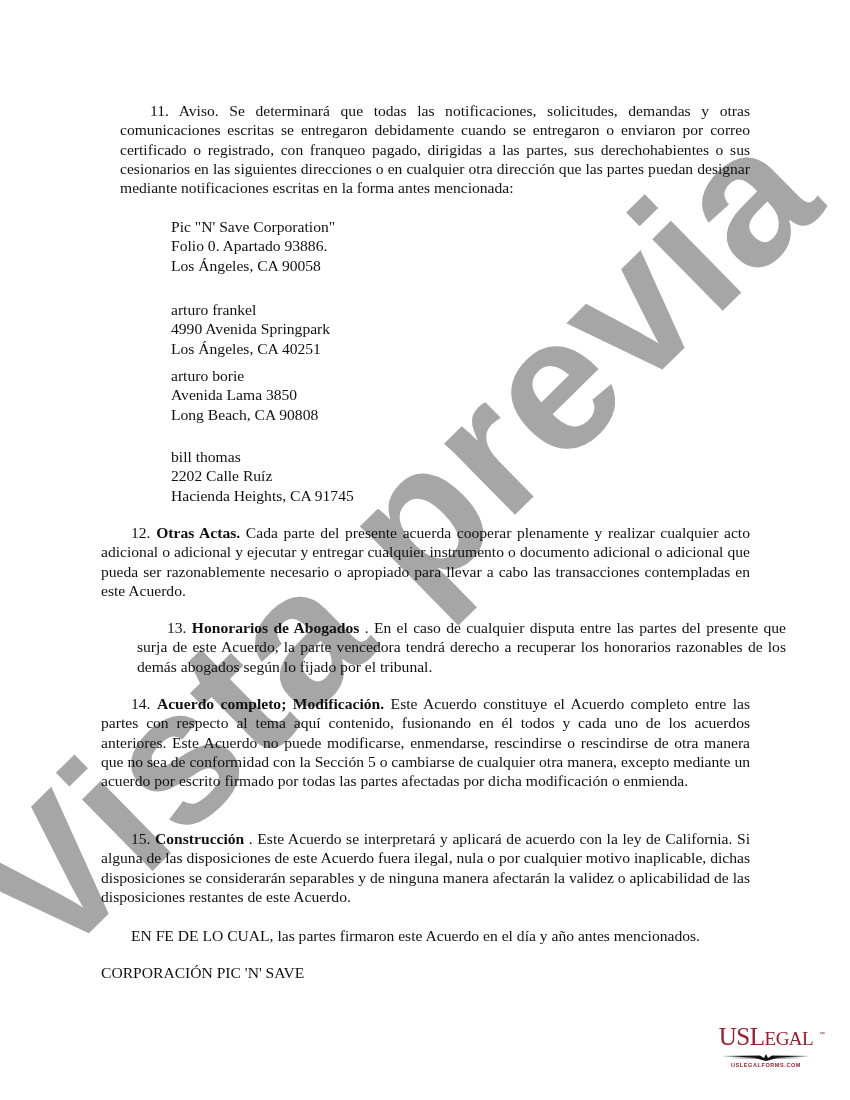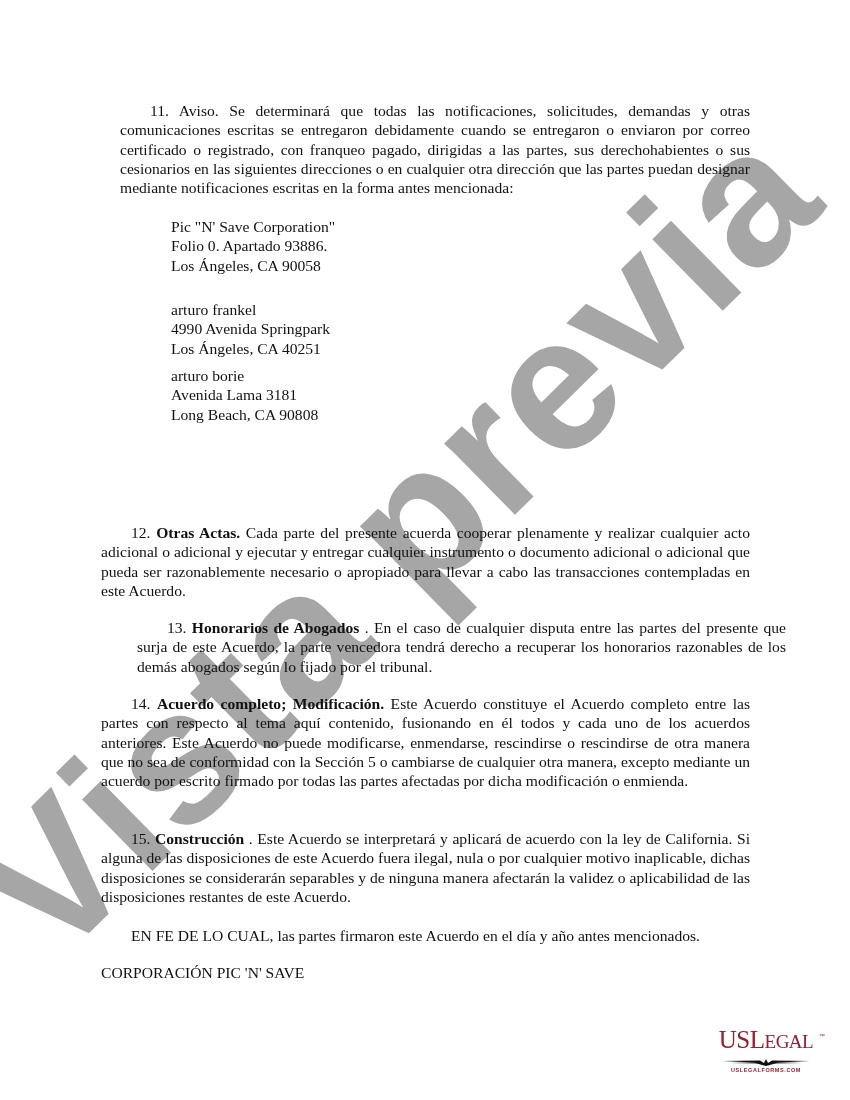--- a/index.html
+++ b/index.html
@@ -70,21 +70,21 @@
       position: absolute;
       left: 706px;
       top: 1024px;
       width: 120px;
       height: 46px;
       text-align: center;
     }
     .logo-text {
       font-family: "Liberation Serif", "DejaVu Serif", serif;
       font-size: 25px;
-      line-height: 31px;
+      line-height: 26px;
       color: #9b1c2e;
       letter-spacing: -0.5px;
       position: relative;
       display: inline-block;
     }
     .logo-text .small-caps { font-size: 19px; }
     .logo-tm {
       position: absolute;
       right: -11px;
       top: -3px;
@@ -123,24 +123,29 @@
   </div>
 
   <div class="address" style="top:294px;margin-top:6px;">
     <div>arturo frankel</div>
     <div>4990 Avenida Springpark</div>
     <div>Los Ángeles, CA 40251</div>
   </div>
 
   <div class="address" style="top:366px;">
     <div>arturo borie</div>
-    <div>Avenida Lama 3181</div>
+    <div>Avenida Lama 3850</div>
     <div>Long Beach, CA 90808</div>
   </div>
 
+  <div class="address" style="top:447px;">
+    <div>bill thomas</div>
+    <div>2202 Calle Ruíz</div>
+    <div>Hacienda Heights, CA 91745</div>
+  </div>
 
   <p class="para wide" style="top:523px;"><span>12.</span> <b>Otras Actas.</b> <span>Cada parte del presente acuerda cooperar plenamente y realizar cualquier acto adicional o adicional y ejecutar y entregar cualquier instrumento o documento adicional o adicional que pueda ser razonablemente necesario o apropiado para llevar a cabo las transacciones contempladas en este Acuerdo.</span></p>
 
   <p class="para wide" style="top:618px;margin-left:36px;"><span>13.</span> <b>Honorarios de Abogados</b> <span>. En el caso de cualquier disputa entre las partes del presente que surja de este Acuerdo, la parte vencedora tendrá derecho a recuperar los honorarios razonables de los demás abogados según lo fijado por el tribunal.</span></p>
 
   <p class="para wide" style="top:694px;"><span>14.</span> <b>Acuerdo completo; Modificación.</b> <span>Este Acuerdo constituye el Acuerdo completo entre las partes con respecto al tema aquí contenido, fusionando en él todos y cada uno de los acuerdos anteriores. Este Acuerdo no puede modificarse, enmendarse, rescindirse o rescindirse de otra manera que no sea de conformidad con la Sección 5 o cambiarse de cualquier otra manera, excepto mediante un acuerdo por escrito firmado por todas las partes afectadas por dicha modificación o enmienda.</span></p>
 
   <p class="para wide" style="top:829px;"><span>15.</span> <b>Construcción</b> <span>. Este Acuerdo se interpretará y aplicará de acuerdo con la ley de California. Si alguna de las disposiciones de este Acuerdo fuera ilegal, nula o por cualquier motivo inaplicable, dichas disposiciones se considerarán separables y de ninguna manera afectarán la validez o aplicabilidad de las disposiciones restantes de este Acuerdo.</span></p>
 
   <div class="plain" style="top:963px; left:101px;">CORPORACIÓN PIC 'N' SAVE</div>

